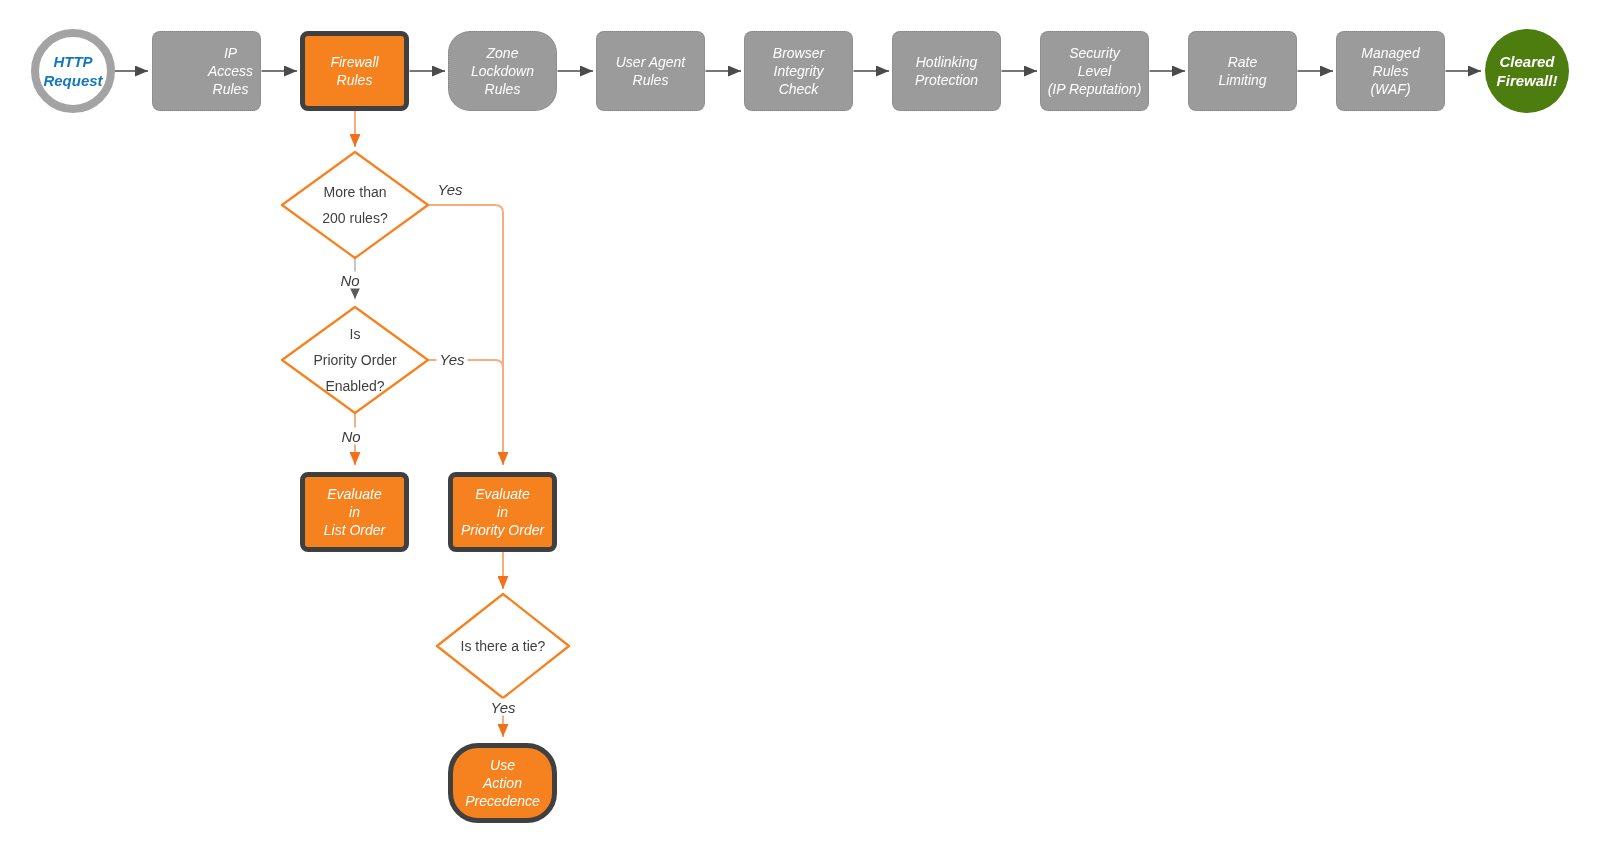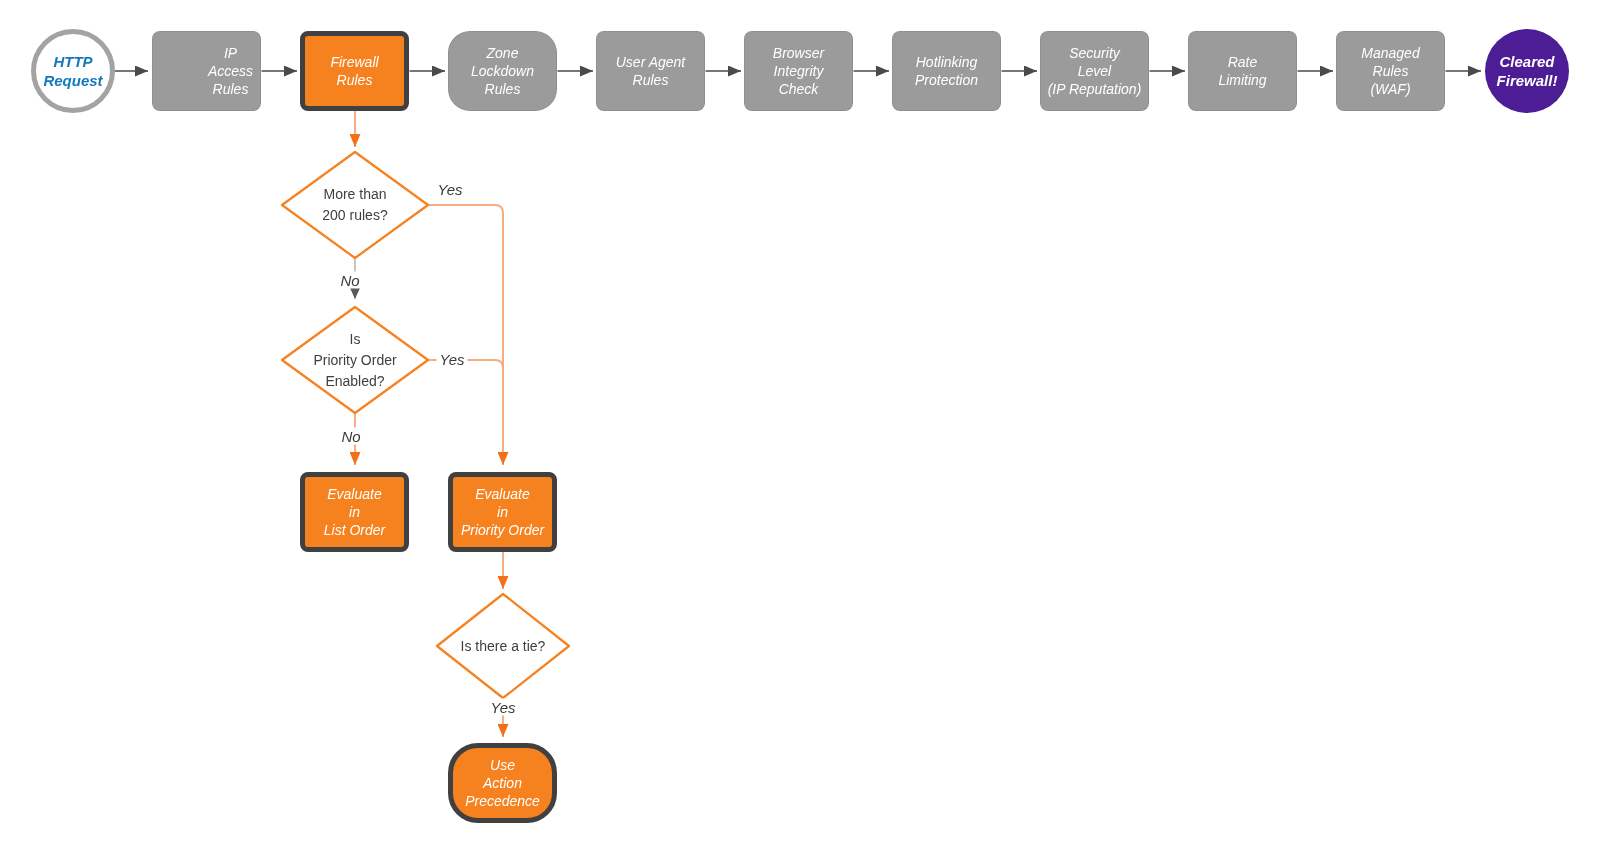--- a/index.html
+++ b/index.html
@@ -8,24 +8,24 @@
   .canvas { position:relative; width:1600px; height:858px; background:#ffffff; overflow:hidden; }
   .edge-layer { position:absolute; left:0; top:0; width:1600px; height:858px; }
   .node { position:absolute; display:flex; align-items:center; justify-content:center;
           text-align:center; white-space:pre-line; }
   .stage { width:109px; height:80px; border-radius:8px; font-style:italic;
            font-size:14px; line-height:18px; color:#ffffff; }
   .stage.gray   { background:#9B9B9B; border:1px dotted #848484; }
   .stage.orange { background:#F6821F; border:5px solid #404040; }
   .circle { width:84px; height:84px; border-radius:50%; font-weight:bold; font-style:italic;
             font-size:15px; line-height:19px; }
-  .circle.start { background:#ffffff; border:5px solid #a3a3a3; color:#1478BE; }
-  .circle.end   { background:#4c1d95; color:#ffffff; }
+  .circle.start { background:#ffffff; border:8px solid #a3a3a3; color:#1478BE; }
+  .circle.end   { background:#4d7c0f; color:#ffffff; }
   .dlabel { position:absolute; transform:translate(-50%,-50%); text-align:center;
-            white-space:pre-line; font-size:14px; line-height:21px; color:#3F3F3F; }
+            white-space:pre-line; font-size:14px; line-height:26px; color:#3F3F3F; }
   .elabel { position:absolute; transform:translate(-50%,-50%); font-style:italic;
             font-size:15px; color:#3A3A3A; }
   .elabel.on-line { background:#ffffff; padding:0 3px; }
   svg { display:block; }
 </style>
 </head>
 <body>
 
 <div class="canvas">
 

